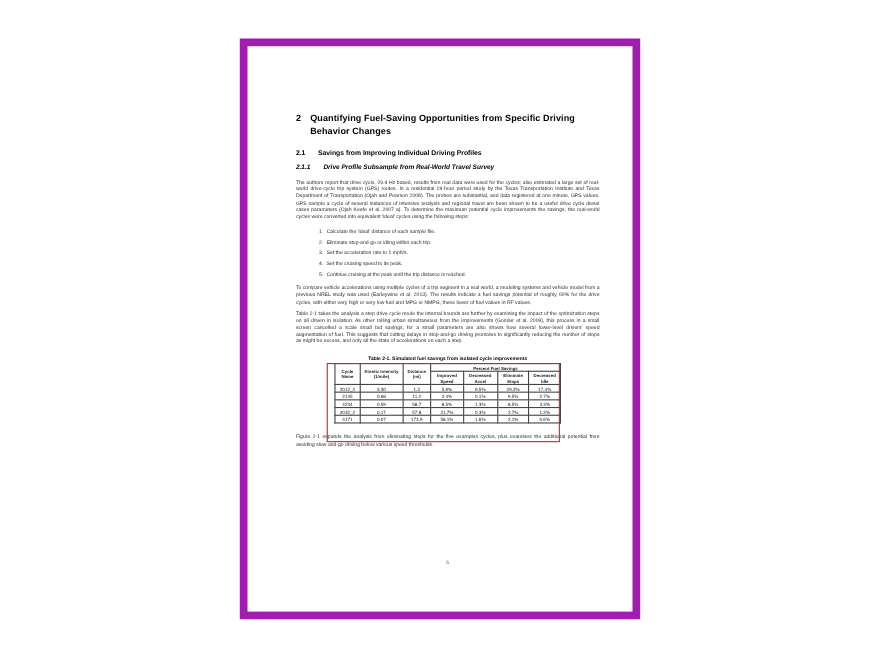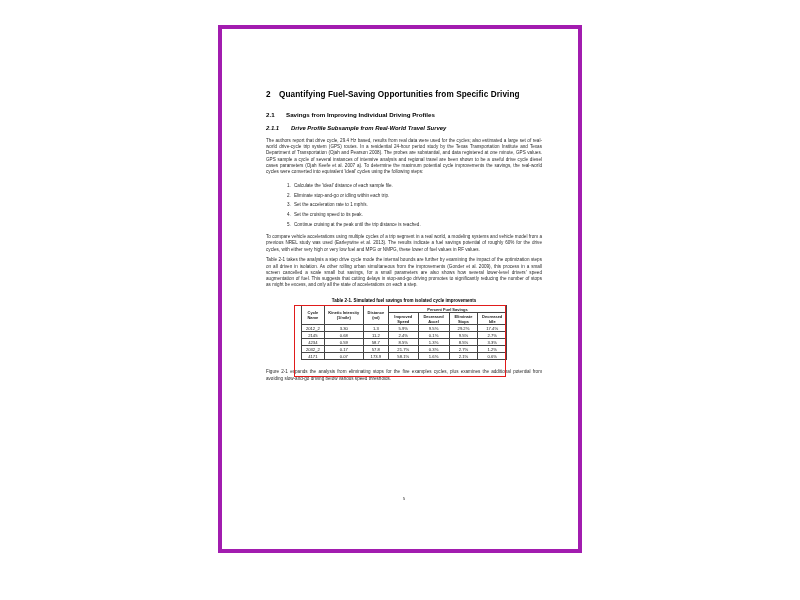--- a/index.html
+++ b/index.html
@@ -14,25 +14,25 @@
     position: relative;
     width: 800px;
     height: 600px;
     background: #ffffff;
     overflow: hidden;
   }
   
   .page {
     position: absolute;
     left: 218px;
-    top: 25px;
+    top: 35px;
     width: 364px;
     height: 528px;
     background: #ffffff;
-    border: 4px solid #a21caf;
+    border: 7px solid #a21caf;
     box-sizing: border-box;
   }
   .page-inner {
     position: absolute;
     left: 44px;
     top: 60px;
     width: 276px;
     height: 410px;
   }
 
@@ -146,20 +146,21 @@
 </style>
 </head>
 <body>
 
 <div class="viewport">
   <div class="page">
     <div class="page-inner">
 
       <div class="h1">
         <span class="num">2</span><span>Quantifying Fuel-Saving Opportunities from Specific Driving</span>
+        <span class="l2">Behavior Changes</span>
       </div>
 
       <div class="h2">
         <span class="num">2.1</span><span>Savings from Improving Individual Driving Profiles</span>
       </div>
 
       <div class="h3">
         <span class="num">2.1.1</span><span>Drive Profile Subsample from Real-World Travel Survey</span>
       </div>
 

